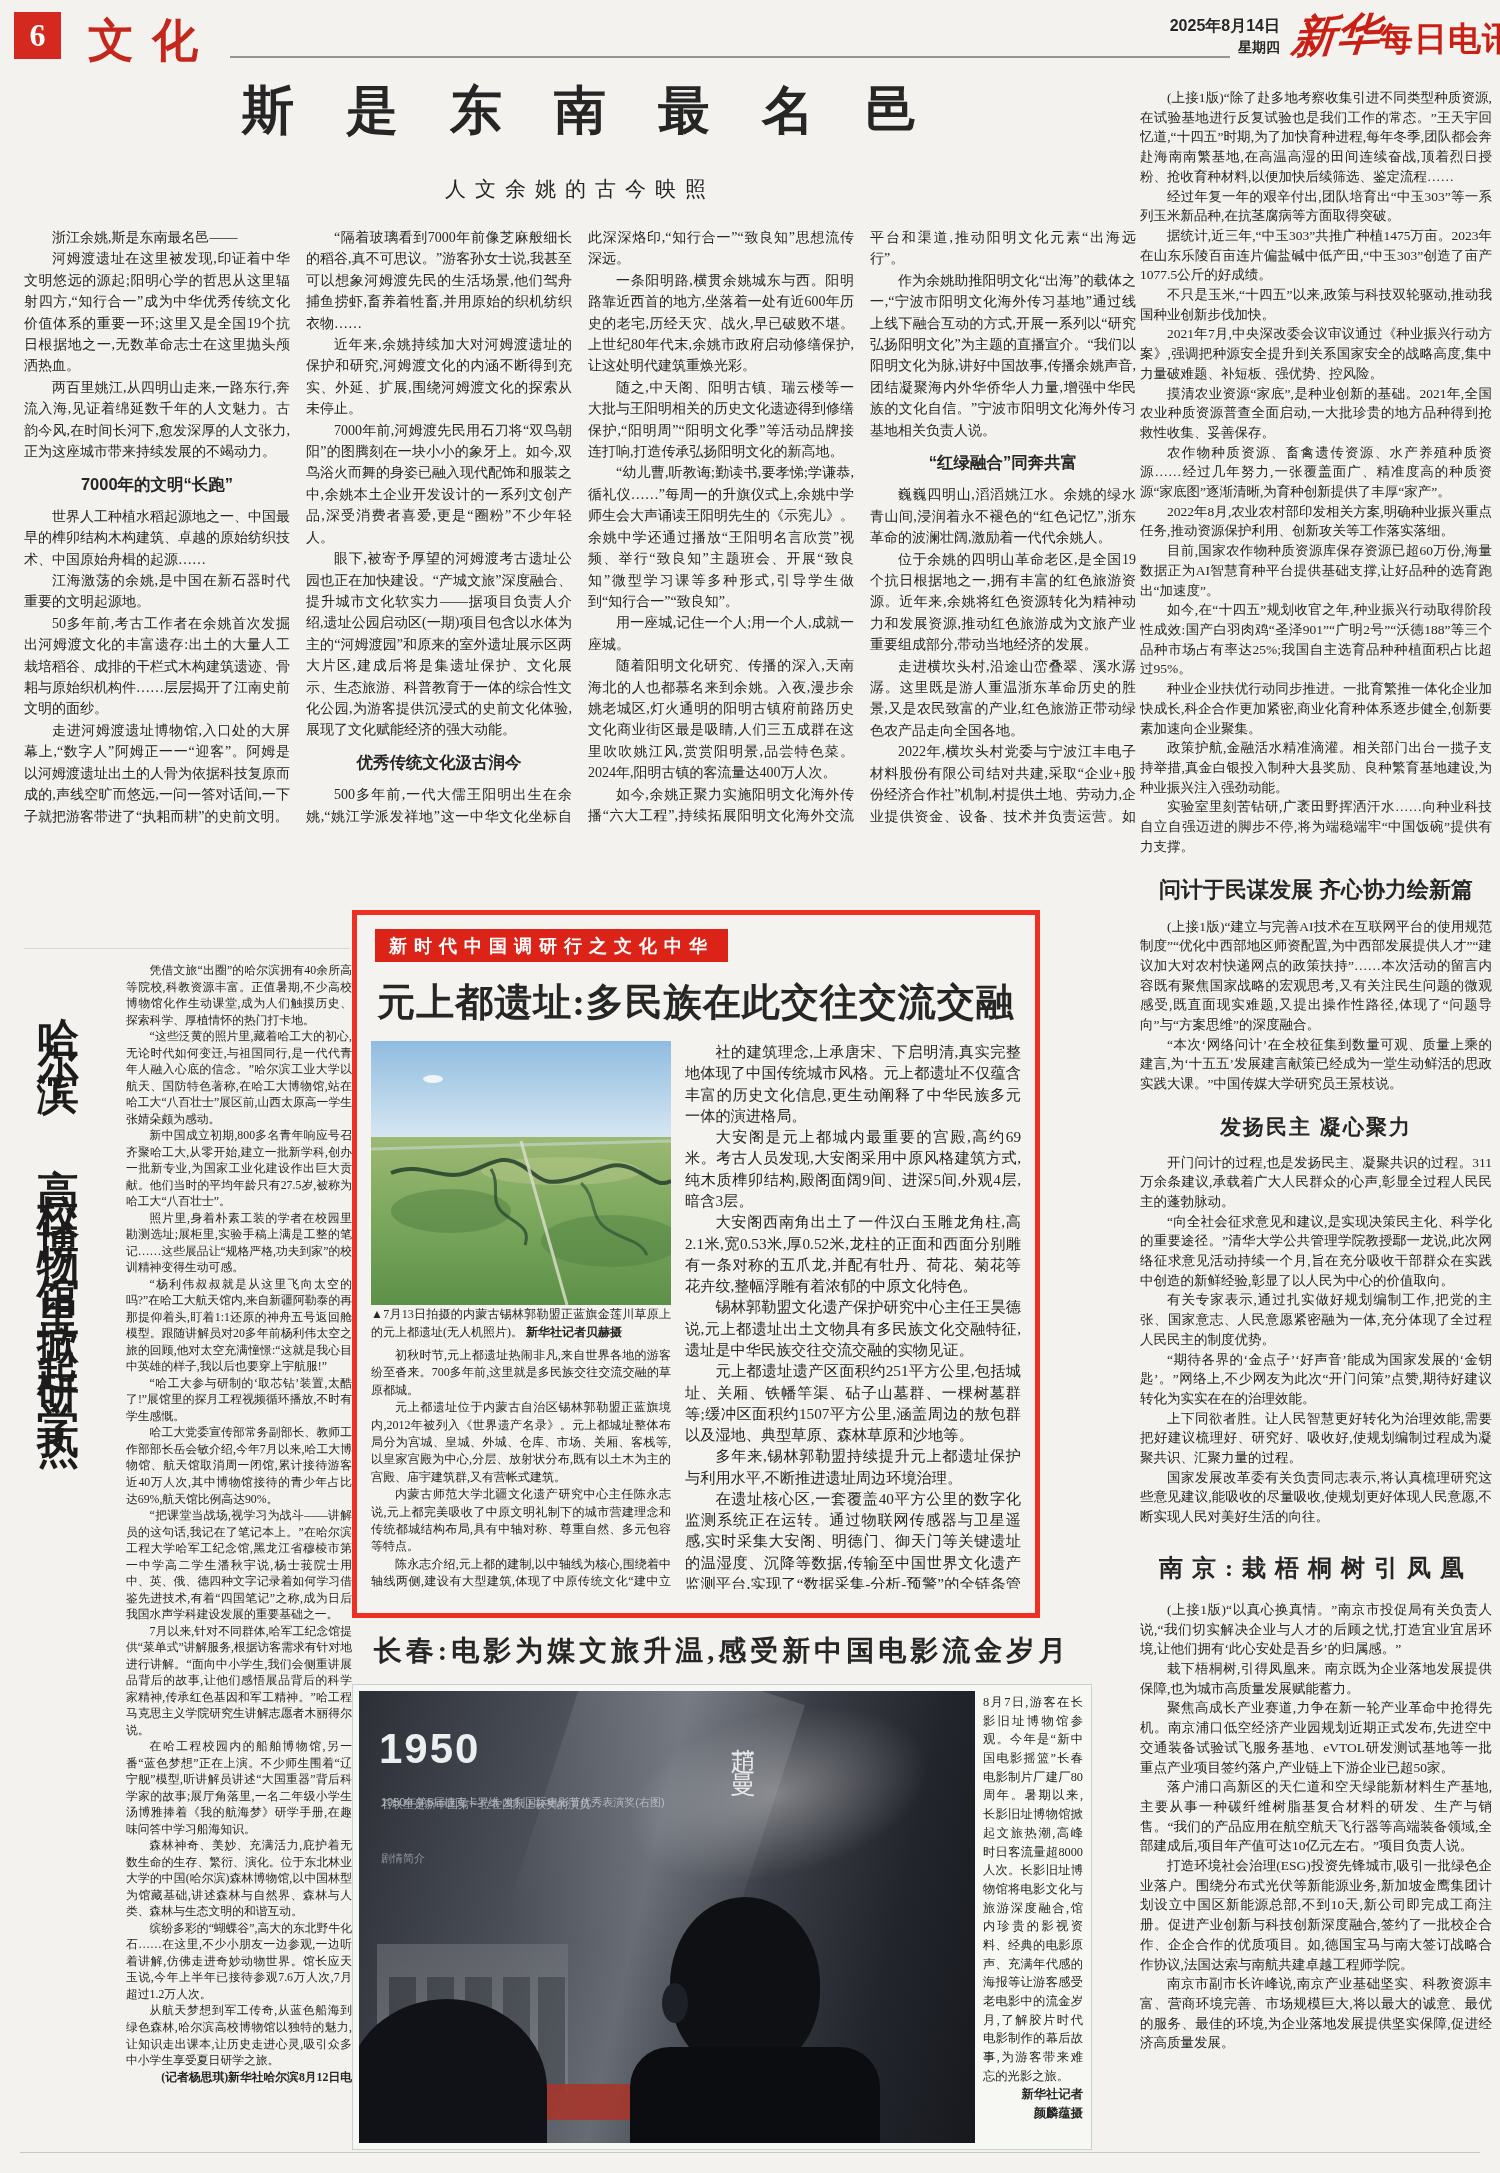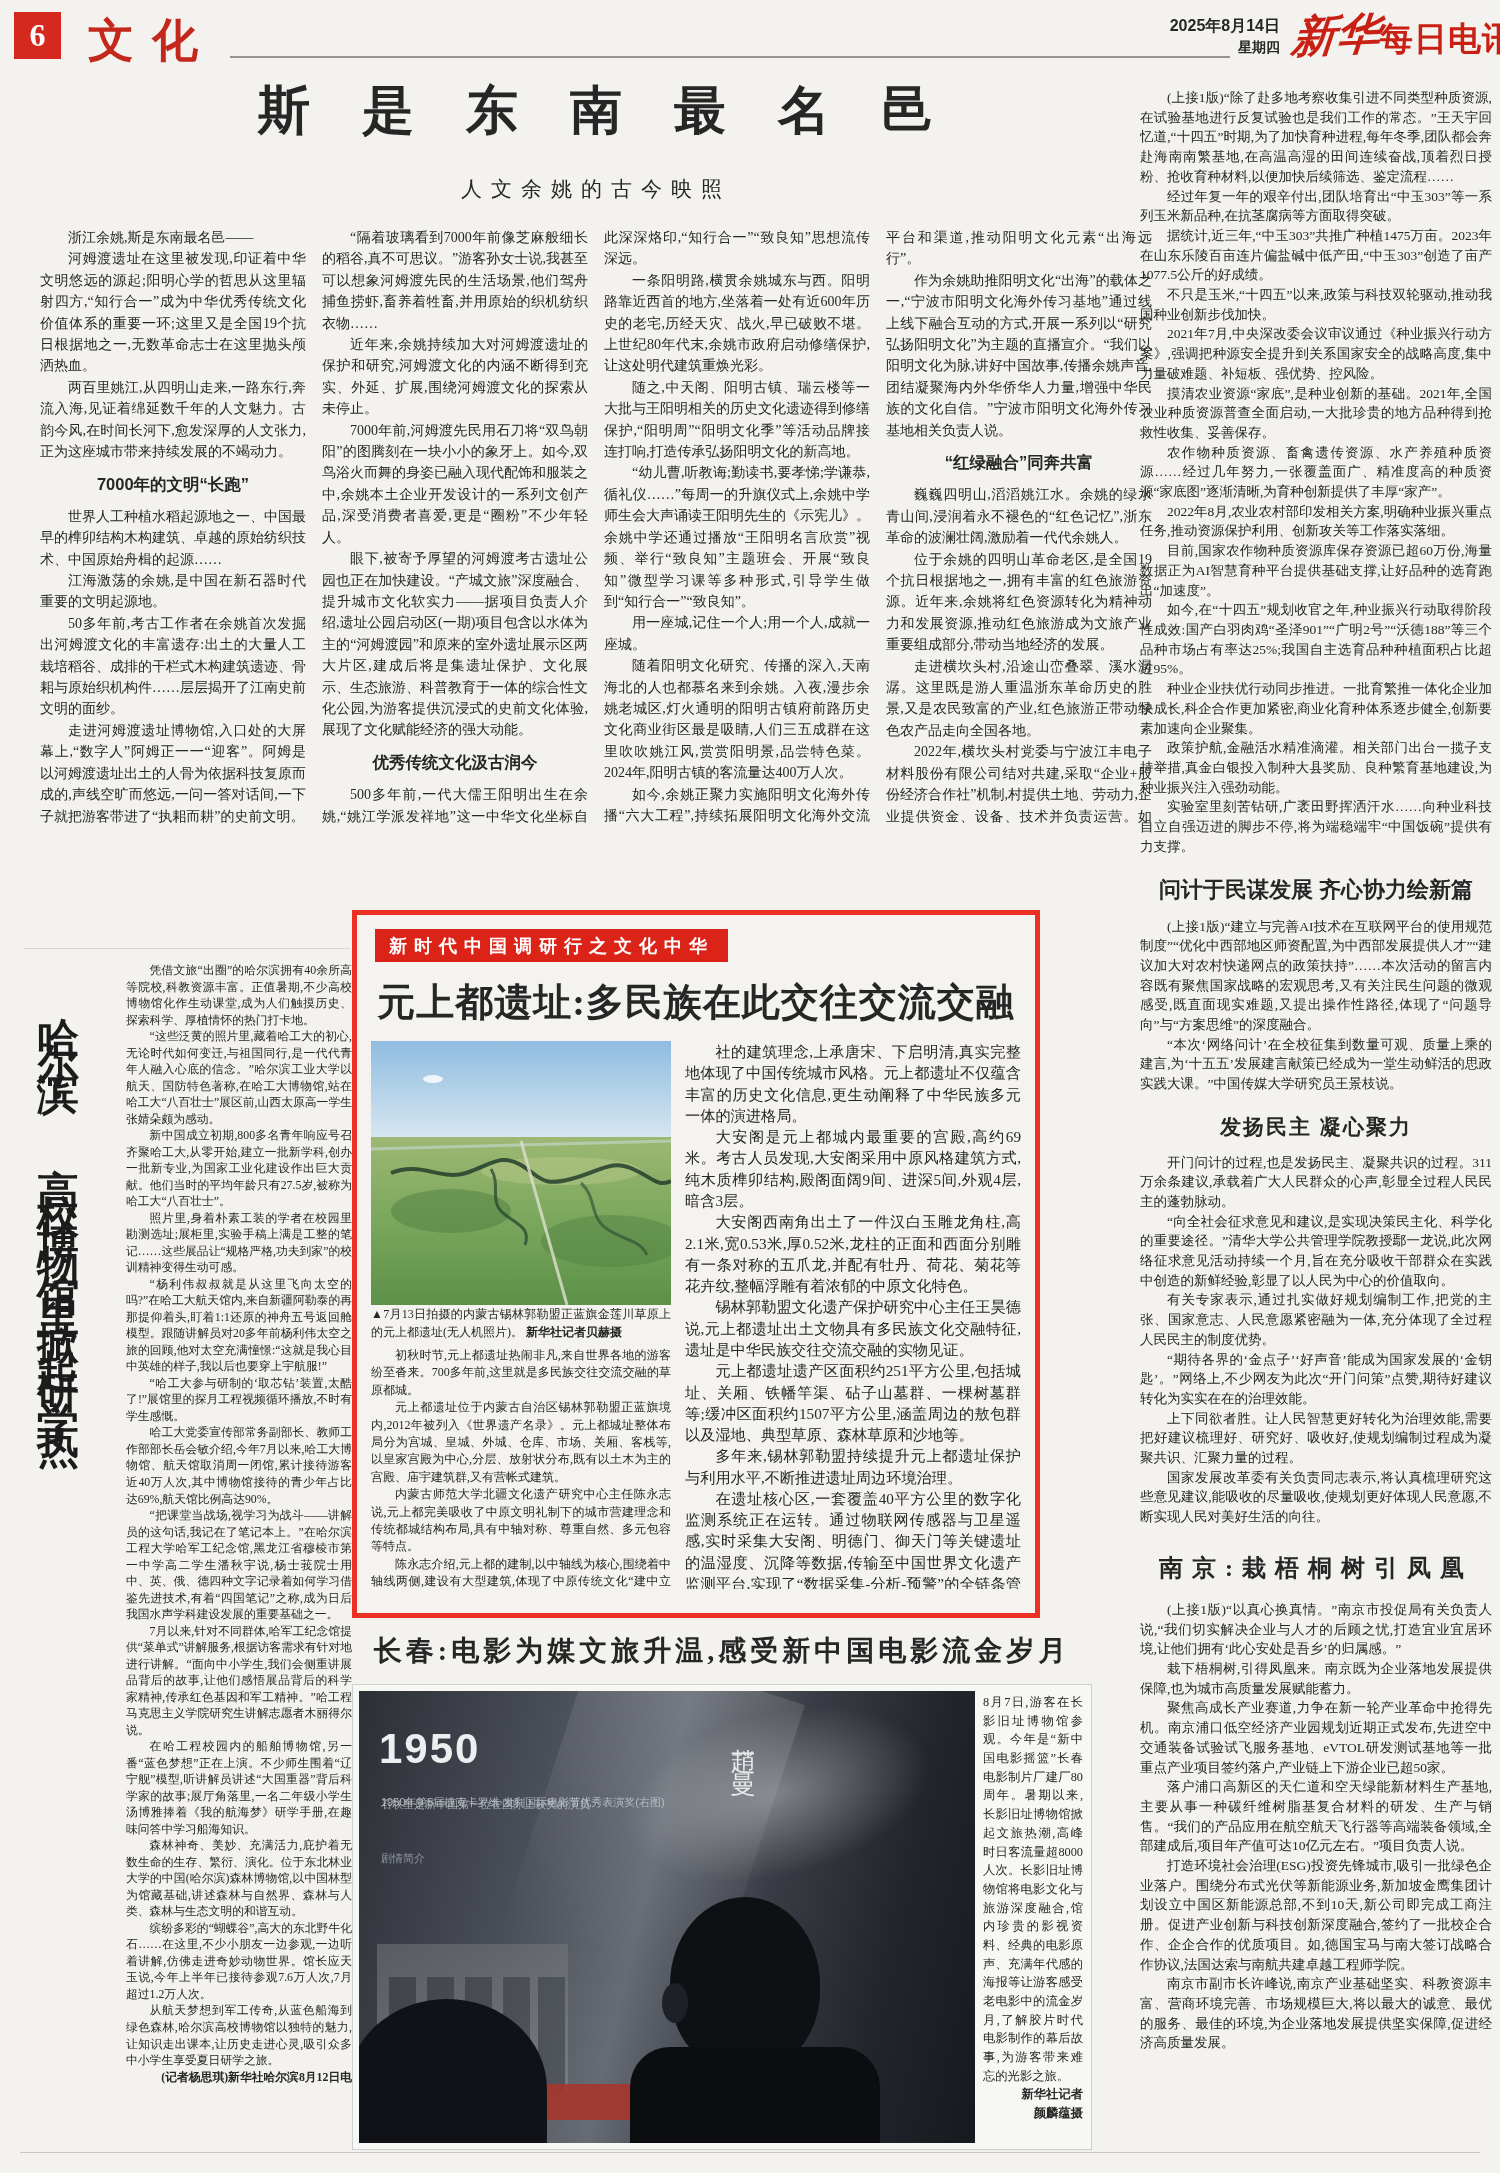--- a/index.html
+++ b/index.html
@@ -18,21 +18,21 @@
   .masthead{position:absolute;left:1292px;top:6px;color:#c82014;white-space:nowrap;}
   .masthead .scr{display:inline-block;font-size:44px;font-weight:bold;font-style:italic;transform:skewX(-8deg) rotate(-3deg);}
   .masthead .rest{font-size:33px;font-weight:bold;font-family:"Liberation Sans",sans-serif;letter-spacing:1px;}
   
   .it-p{margin:0;text-indent:2em;text-align:justify;}
   .it-h{font-weight:bold;text-align:center;text-indent:0;margin:.55em 0;font-family:"Liberation Sans","DejaVu Sans",sans-serif;}
   .it-sigb{margin:0;text-align:right;text-indent:0;font-weight:bold;}
   .it-cap{margin:0;text-indent:0;text-align:justify;}
   .it-capb{margin:0;text-indent:0;text-align:right;font-weight:bold;font-family:"Liberation Sans",sans-serif;}
   
-  .yuyao{position:absolute;left:40px;top:76px;width:1112px;}
+  .yuyao{position:absolute;left:24px;top:76px;width:1112px;}
   .yuyao-title{font-size:52px;font-weight:bold;text-align:center;letter-spacing:52px;text-indent:52px;white-space:nowrap;}
   .yuyao-sub{font-size:21px;text-align:center;letter-spacing:9px;margin-top:29px;}
   .yuyao-cols{margin-top:24px;column-count:4;column-gap:16px;height:612px;overflow:hidden;
               font-size:14px;line-height:1.53;}
   .yuyao-cols .it-h{font-size:16.5px;}
   
   .sidebar{position:absolute;left:1140px;top:88px;width:352px;height:2066px;overflow:hidden;
            font-size:13.5px;line-height:1.46;}
   .side-head1{font-family:"Liberation Sans",sans-serif;font-weight:bold;font-size:22px;text-align:center;
               margin:18px 0 10px;white-space:nowrap;}

